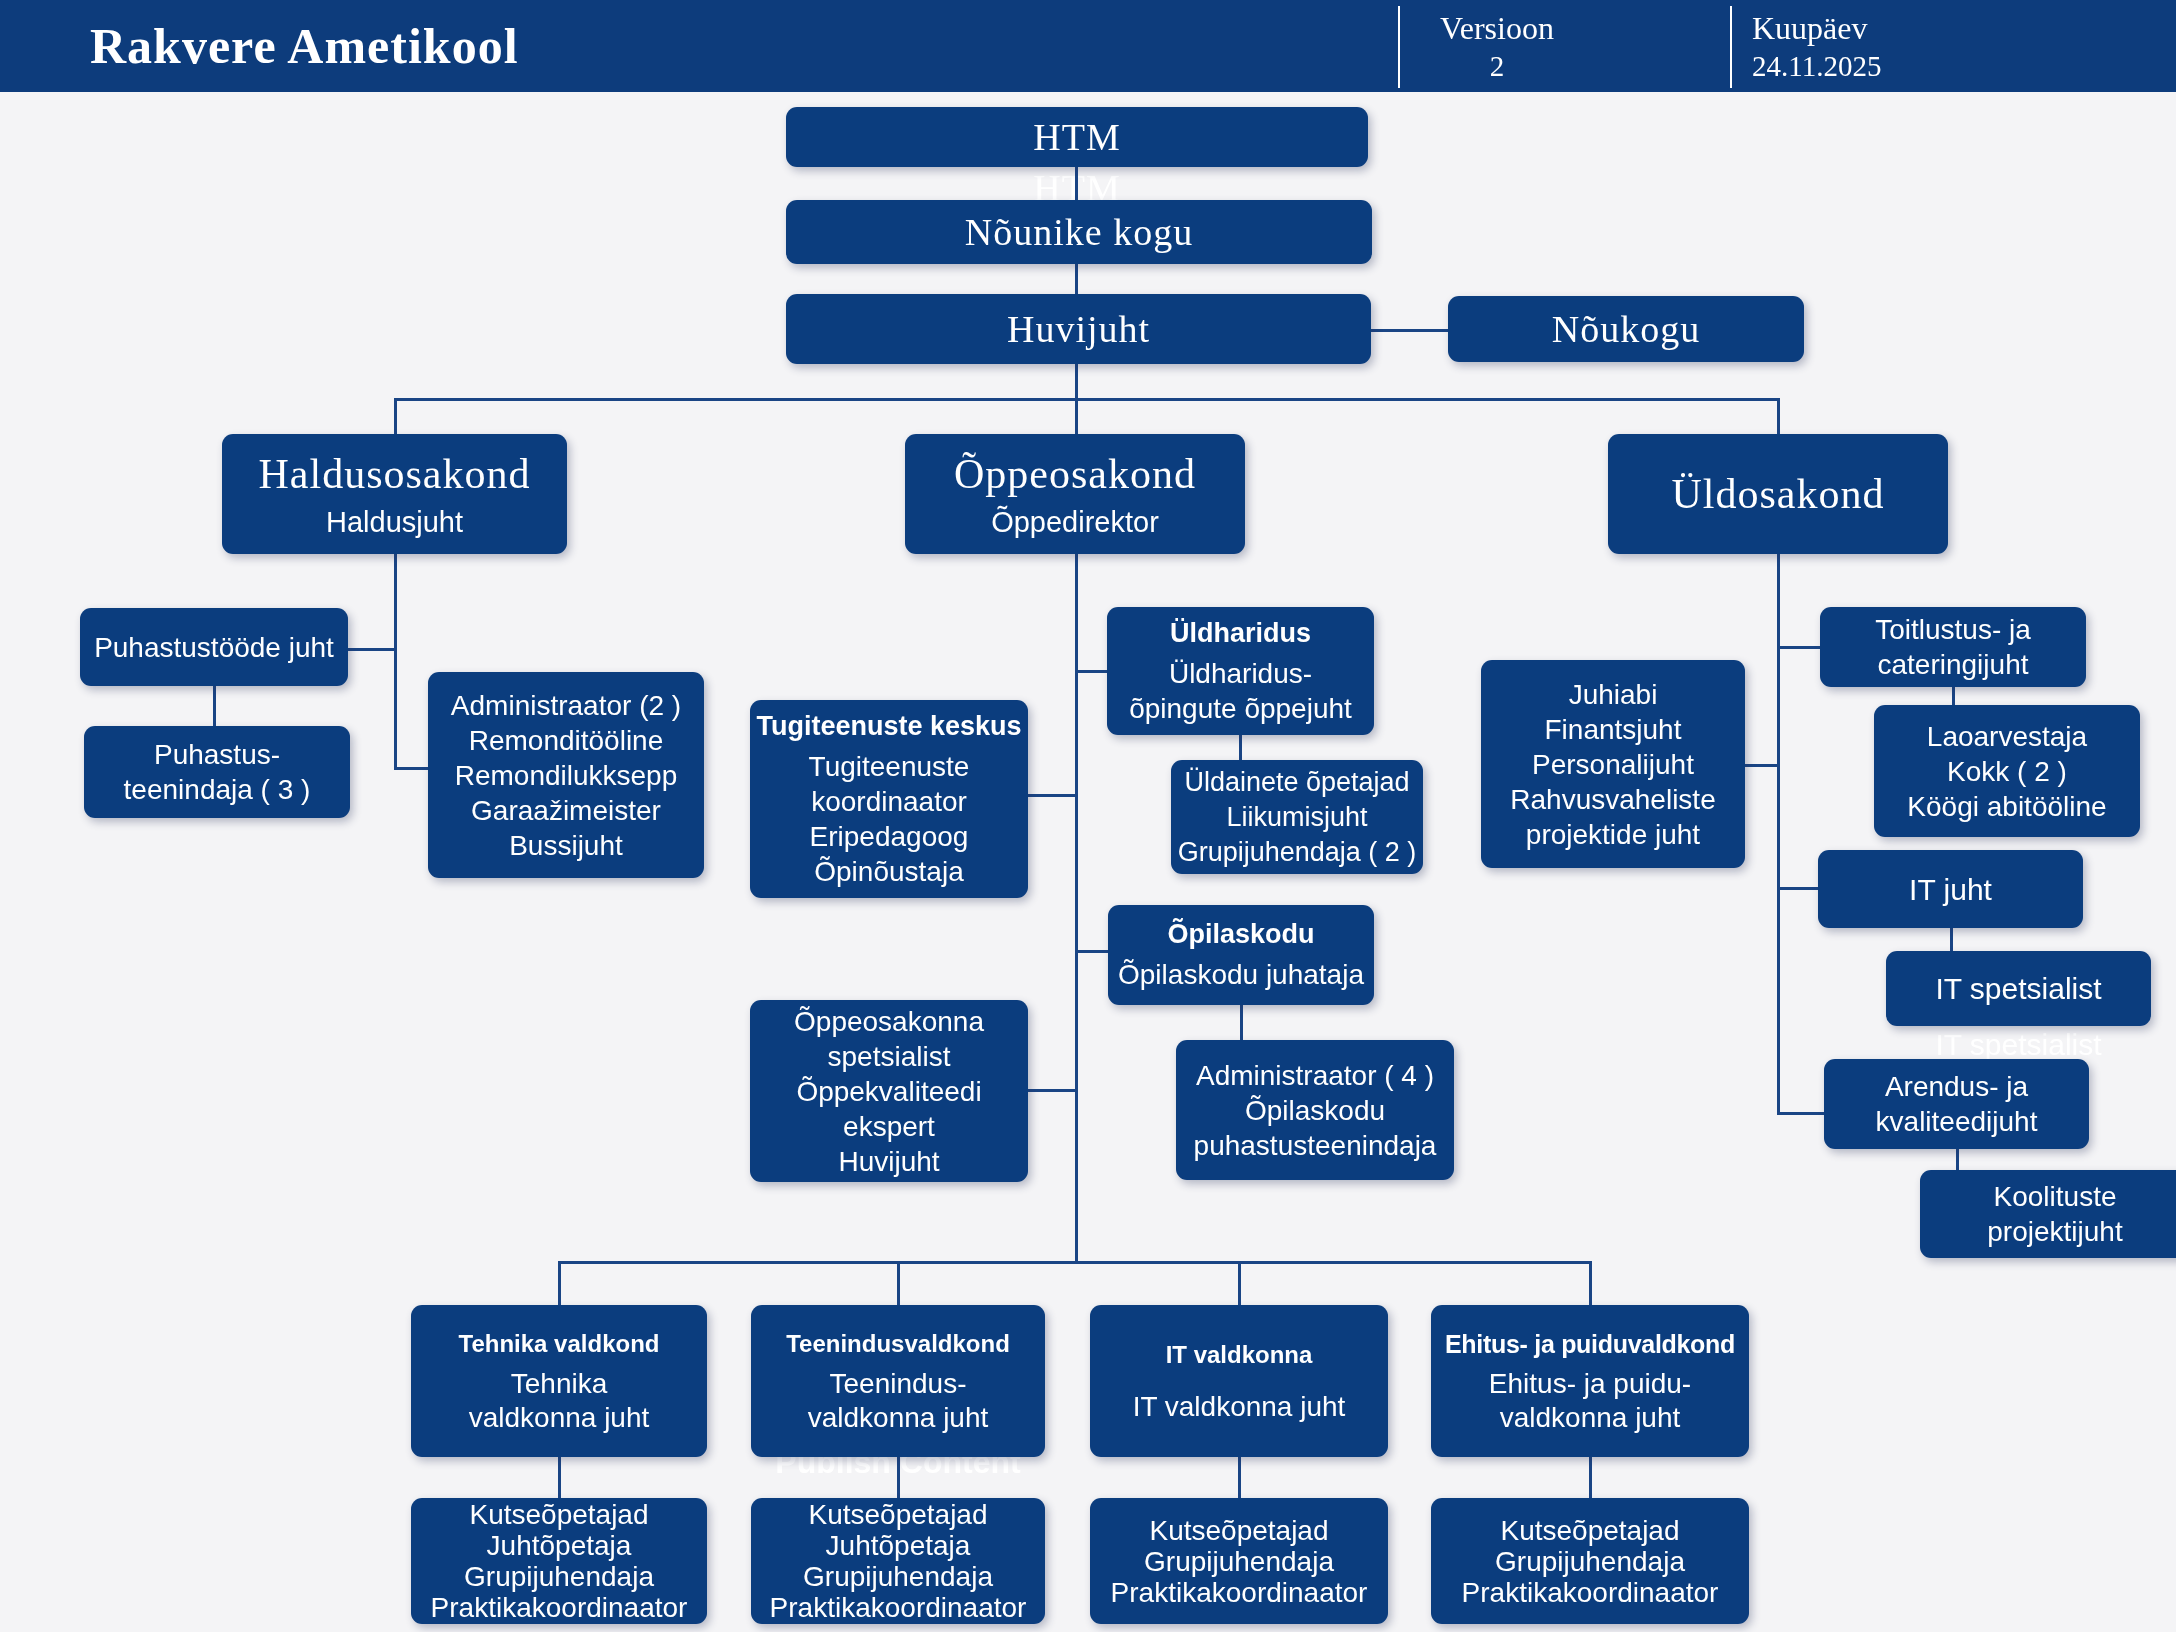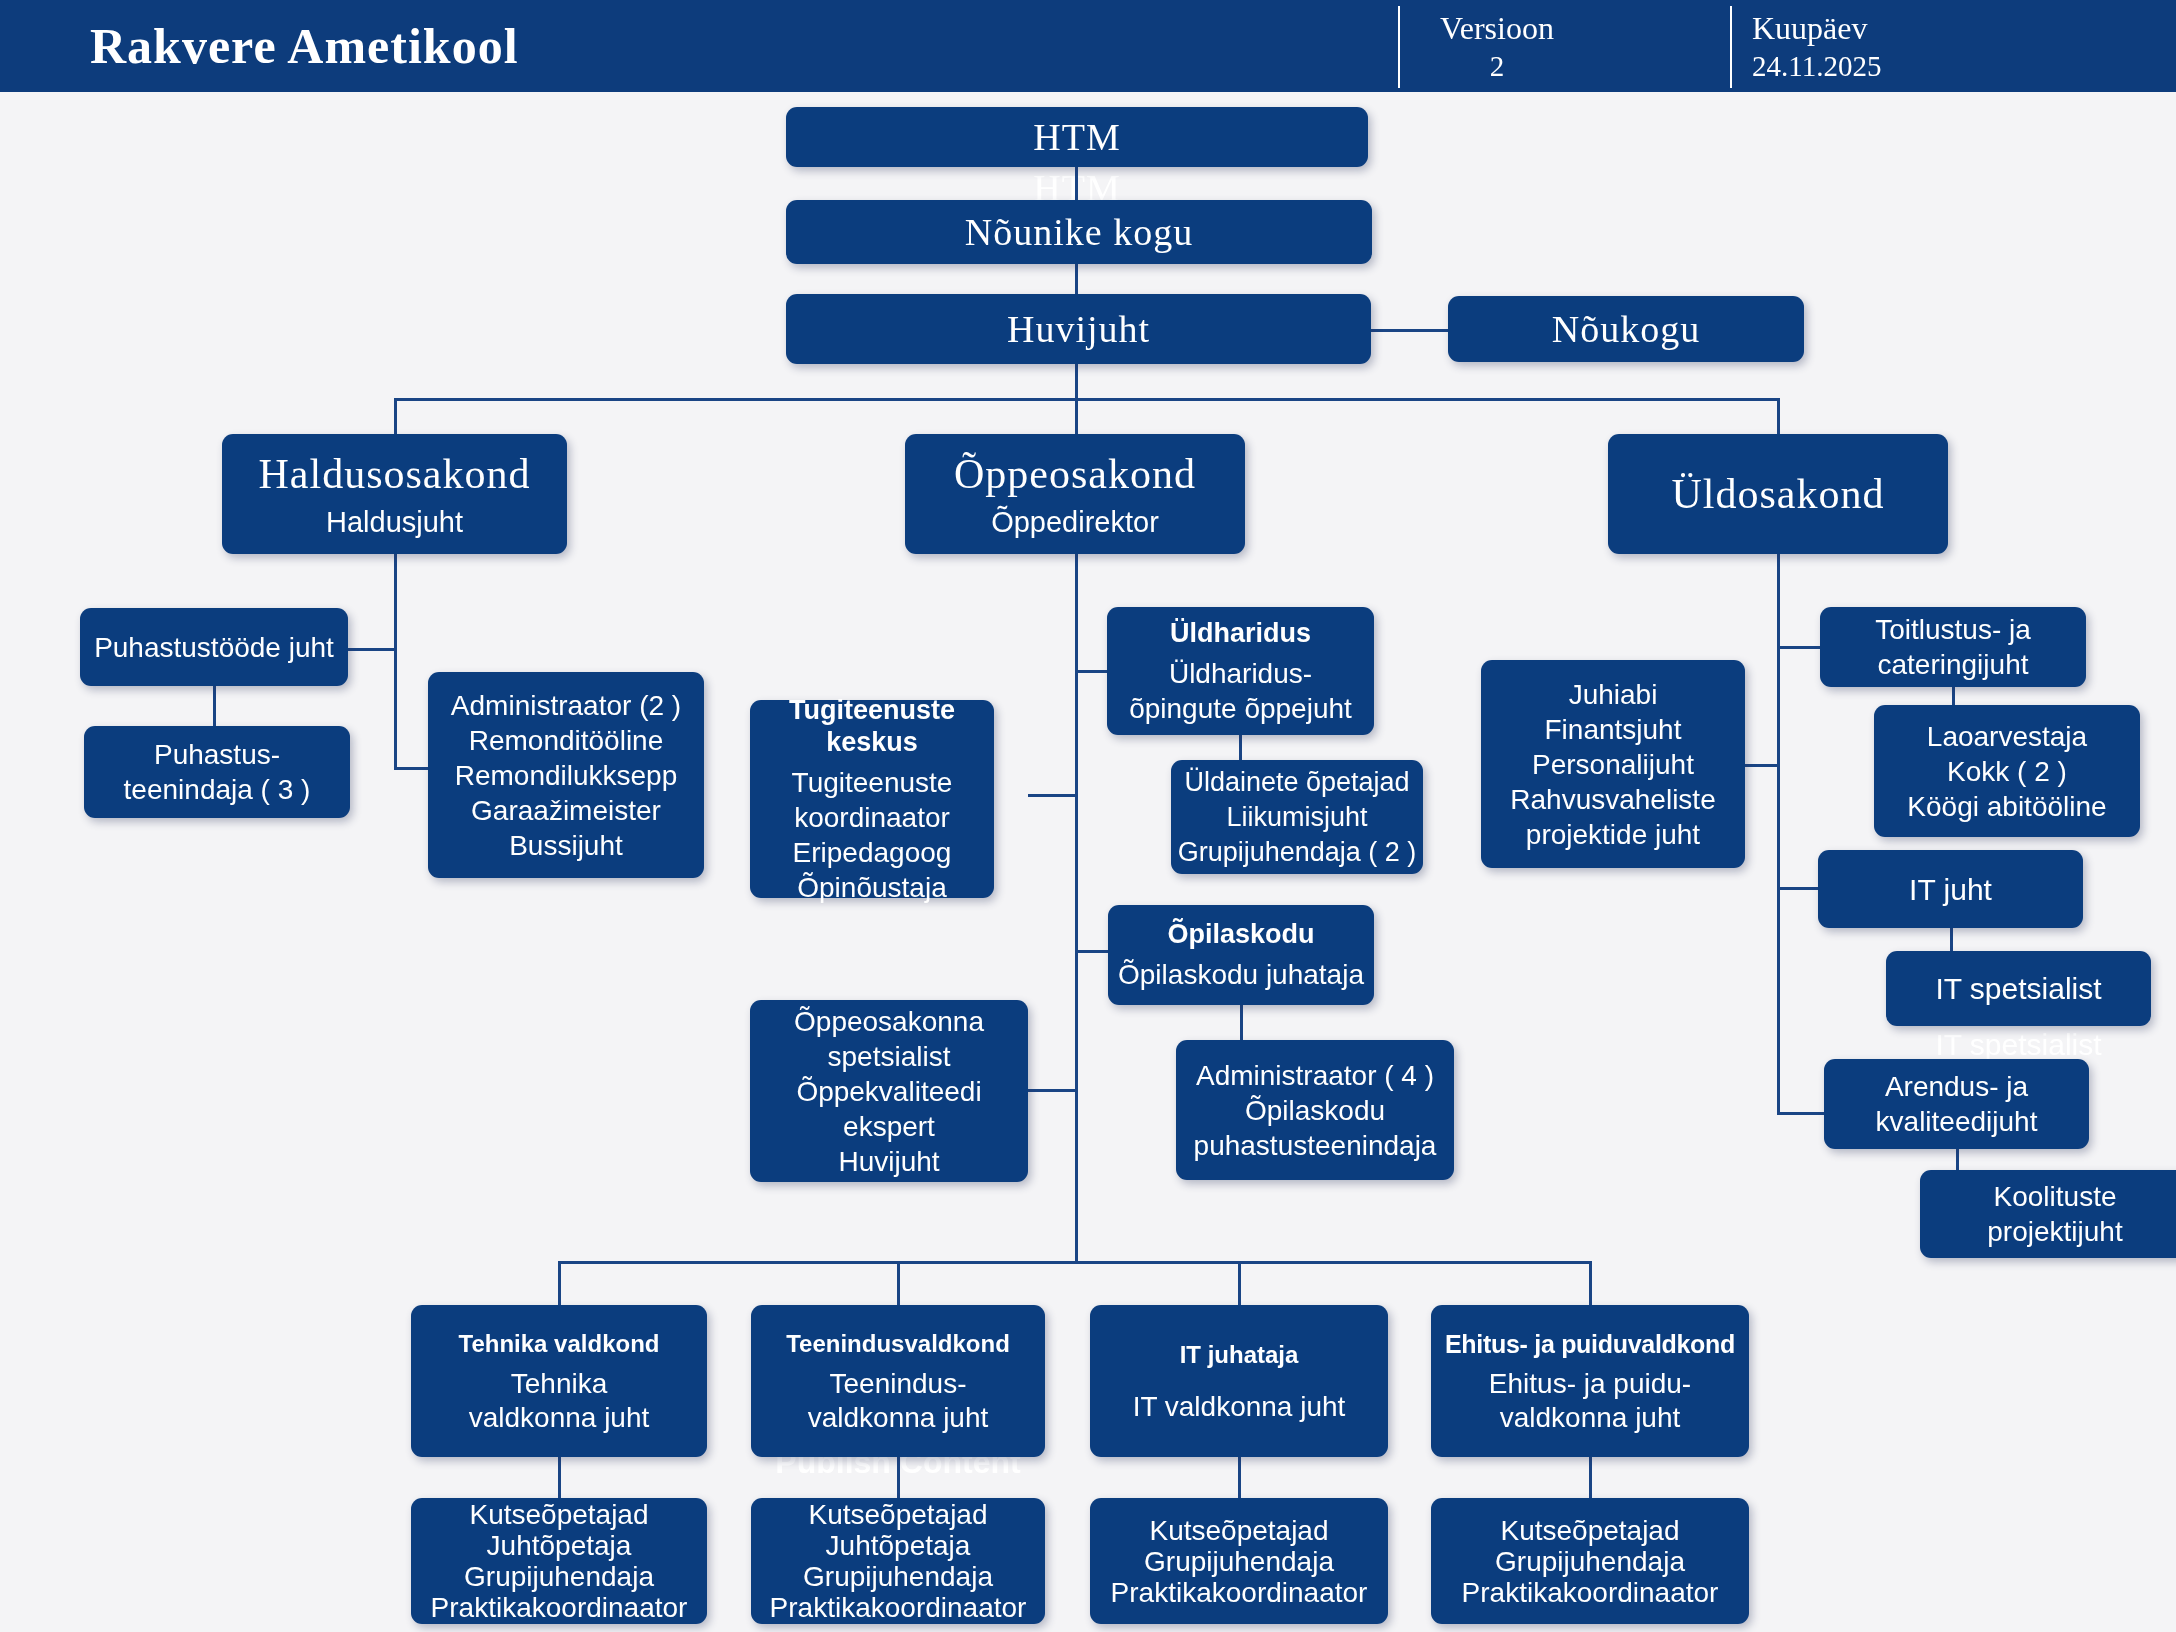--- a/index.html
+++ b/index.html
@@ -46,21 +46,21 @@
   #n-htm{left:786px;top:107px;width:582px;height:60px;}
   #n-nounike{left:786px;top:200px;width:586px;height:64px;}
   #n-direktor{left:786px;top:294px;width:585px;height:70px;}
   #n-noukogu{left:1448px;top:296px;width:356px;height:66px;}
   #n-haldus{left:222px;top:434px;width:345px;height:120px;}
   #n-oppe{left:905px;top:434px;width:340px;height:120px;}
   #n-uldo{left:1608px;top:434px;width:340px;height:120px;}
   #n-puhastustoode{left:80px;top:608px;width:268px;height:78px;}
   #n-puhastusteenindaja{left:84px;top:726px;width:266px;height:92px;}
   #n-haldus-staff{left:428px;top:672px;width:276px;height:206px;}
-  #n-tugiteenuste{left:750px;top:700px;width:244px;height:198px;}
+  #n-tugiteenuste{left:750px;top:700px;width:278px;height:198px;}
   #n-uldharidus{left:1107px;top:607px;width:267px;height:128px;}
   #n-uldainete{left:1171px;top:760px;width:252px;height:114px;font-size:27px;}
   #n-opilaskodu{left:1108px;top:905px;width:266px;height:100px;}
   #n-opilaskodu-staff{left:1176px;top:1040px;width:278px;height:140px;}
   #n-oppe-spets{left:750px;top:1000px;width:278px;height:182px;}
   #n-juhiabi{left:1481px;top:660px;width:264px;height:208px;}
   #n-toitlustus{left:1820px;top:607px;width:266px;height:80px;}
   #n-laoarvestaja{left:1874px;top:705px;width:266px;height:132px;}
   #n-itjuht{left:1818px;top:850px;width:265px;height:78px;font-size:30px;}
   #n-itspets{left:1886px;top:951px;width:265px;height:75px;font-size:30px;}
@@ -217,21 +217,21 @@
 
   <div class="box bdept" id="n-tehnika">
     <div class="btitle2">Tehnika valdkond</div>
     <div class="dlines">Tehnika<br>valdkonna juht</div>
   </div>
   <div class="box bdept" id="n-teenindus">
     <div class="btitle2">Teenindusvaldkond</div>
     <div class="dlines">Teenindus-<br>valdkonna juht</div>
   </div>
   <div class="box bdept" id="n-itvald">
-    <div class="btitle2">IT juhataja</div>
+    <div class="btitle2">IT valdkonna</div>
     <div class="dlines">IT valdkonna juht</div>
   </div>
   <div class="box bdept" id="n-ehitus">
     <div class="btitle2">Ehitus- ja puiduvaldkond</div>
     <div class="dlines">Ehitus- ja puidu-<br>valdkonna juht</div>
   </div>
 
   <div class="box staff" id="n-tehnika-staff">
     <div>Kutseõpetajad<br>Juhtõpetaja<br>Grupijuhendaja<br>Praktikakoordinaator</div>
   </div>

